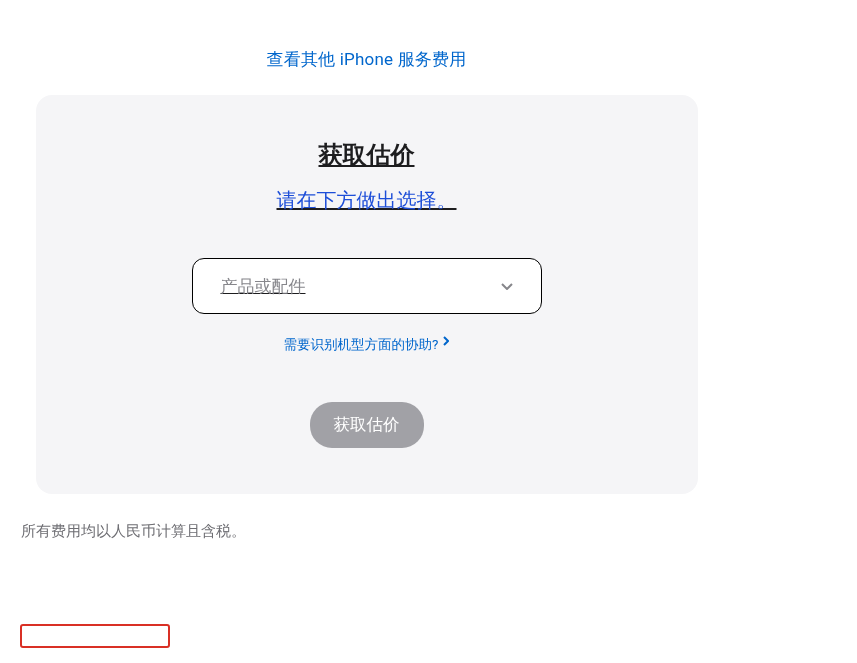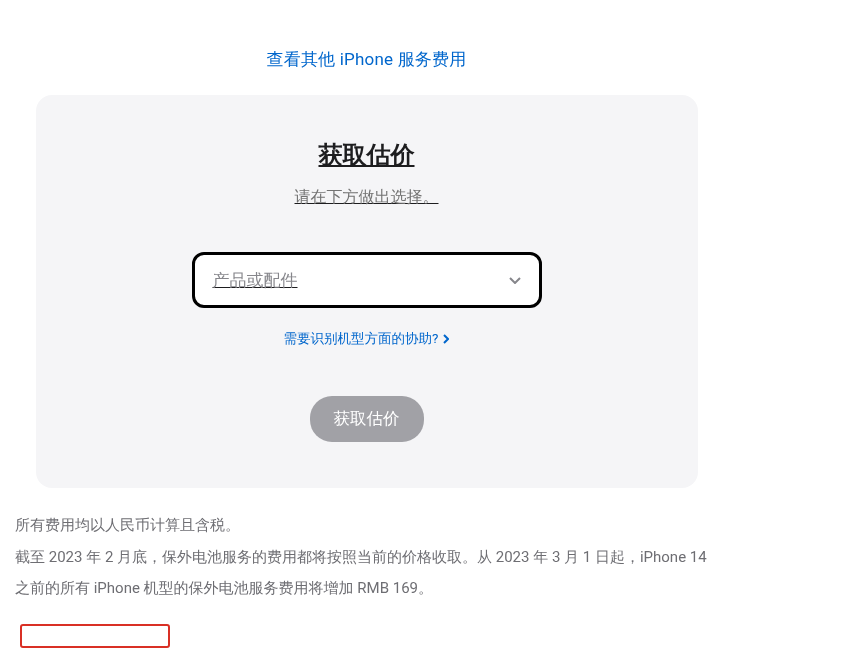--- a/index.html
+++ b/index.html
@@ -30,38 +30,38 @@
       text-align: center;
       text-decoration: underline;
     }
     .card-title {
       font-size: 24px;
       font-weight: 600;
       margin-bottom: 16px;
       color: #1d1d1f;
     }
     .card-subtitle {
-      font-size: 16px;
-      color: #737373;
+      font-size: 20px;
+      color: #1d4ed8;
       margin-bottom: 44px;
     }
     .select-wrapper {
       width: 350px;
       margin: 0 auto 20px;
       position: relative;
     }
     .select-box {
       width: 100%;
       height: 56px;
       background: #ffffff;
-      border: 3px solid #000000;
+      border: 1px solid #000000;
       border-radius: 12px;
       display: flex;
       align-items: center;
-      padding: 0 18px;
+      padding: 0 28px;
       cursor: pointer;
     }
     .select-placeholder {
       color: #86868b;
       font-size: 17px;
       flex: 1;
       text-align: left;
     }
     .chevron {
       width: 12px;
@@ -79,42 +79,41 @@
     }
     .help-link {
       margin-top: 6px;
       margin-bottom: 48px;
     }
     .help-link a {
       color: #06c;
       font-size: 13.5px;
       text-decoration: none;
       display: inline-flex;
-      align-items: center;
       gap: 5px;
     }
     .help-link a svg {
       width: 6px;
       height: 10px;
       stroke: #06c;
       stroke-width: 2;
       fill: none;
     }
     .cta-button {
       background: #a1a1a6;
       color: #ffffff;
       border: none;
       border-radius: 22px;
       padding: 12px 24px;
       font-size: 16.5px;
       cursor: pointer;
       font-weight: 400;
     }
     .footer-text {
-      padding: 22px 15px 0;
+      padding: 22px 21px 0;
       font-size: 15px;
       line-height: 2.1;
       color: #6e6e73;
     }
     .footer-text p {
       margin-bottom: 0;
     }
     .page-wrapper { position: relative; width:733px; height:663px;margin-top:20px; }
     .annot {
       position:absolute;
@@ -159,18 +158,17 @@
             <polyline points="1,1 5,5 1,9"></polyline>
           </svg>
       </a>
     </div>
 
     <button class="cta-button">获取估价</button>
   </div>
 
   <div class="footer-text">
     <p>所有费用均以人民币计算且含税。</p>
-    <p>截至 2023 年 2 月底，保外电池服务的费用都将按照当前的价格收取。从 2023 年 3 月 1 日起，iPhone 14 之前的所有 iPhone 机型的保外电池服务费用将增加 RMB 169。</p>
   </div>
 
   <div class="annot"></div>
 
 </div>
 
 </body></html>

